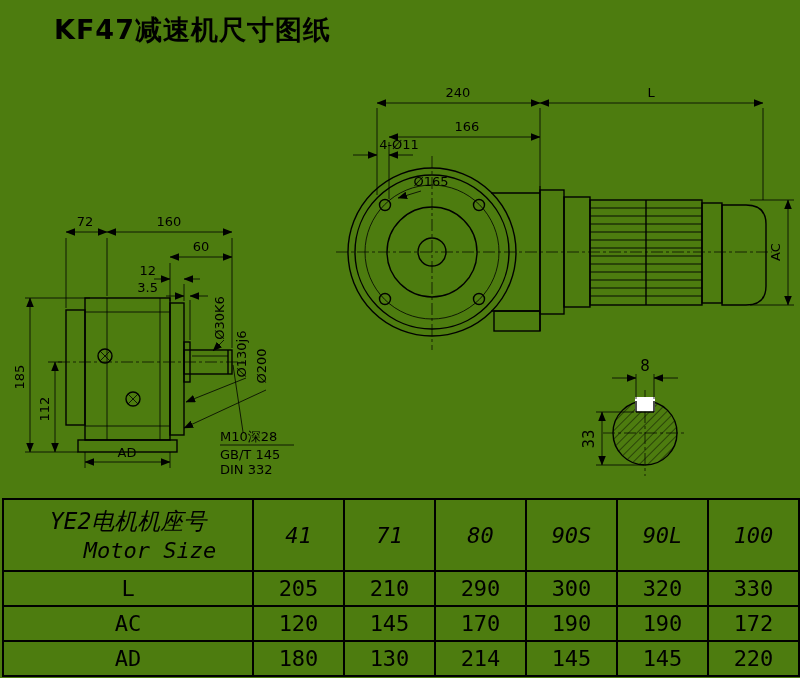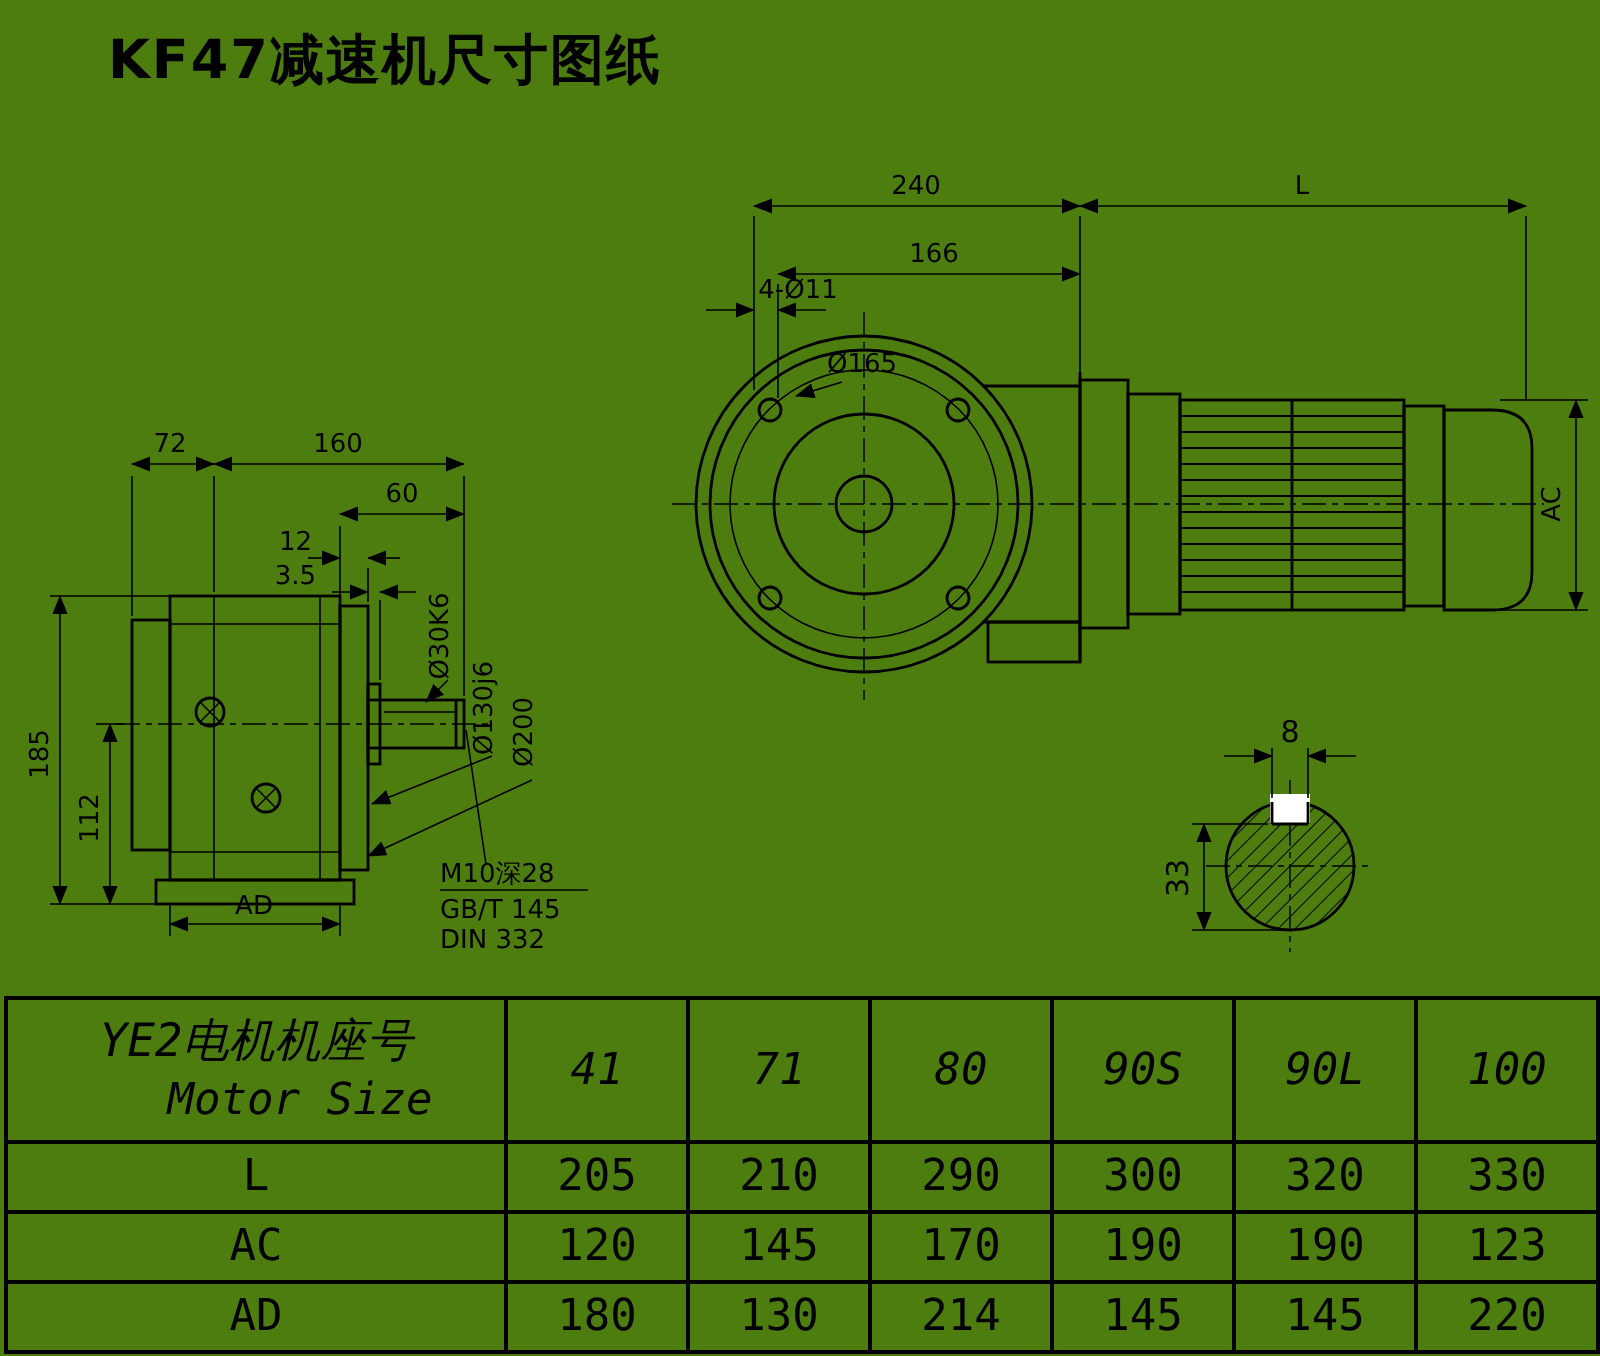--- a/index.html
+++ b/index.html
@@ -245,21 +245,21 @@
       <td>320</td>
       <td>330</td>
     </tr>
     <tr class="row">
       <td>AC</td>
       <td>120</td>
       <td>145</td>
       <td>170</td>
       <td>190</td>
       <td>190</td>
-      <td>123</td>
+      <td>172</td>
     </tr>
     <tr class="row">
       <td>AD</td>
       <td>180</td>
       <td>130</td>
       <td>214</td>
       <td>145</td>
       <td>145</td>
       <td>220</td>
     </tr>

